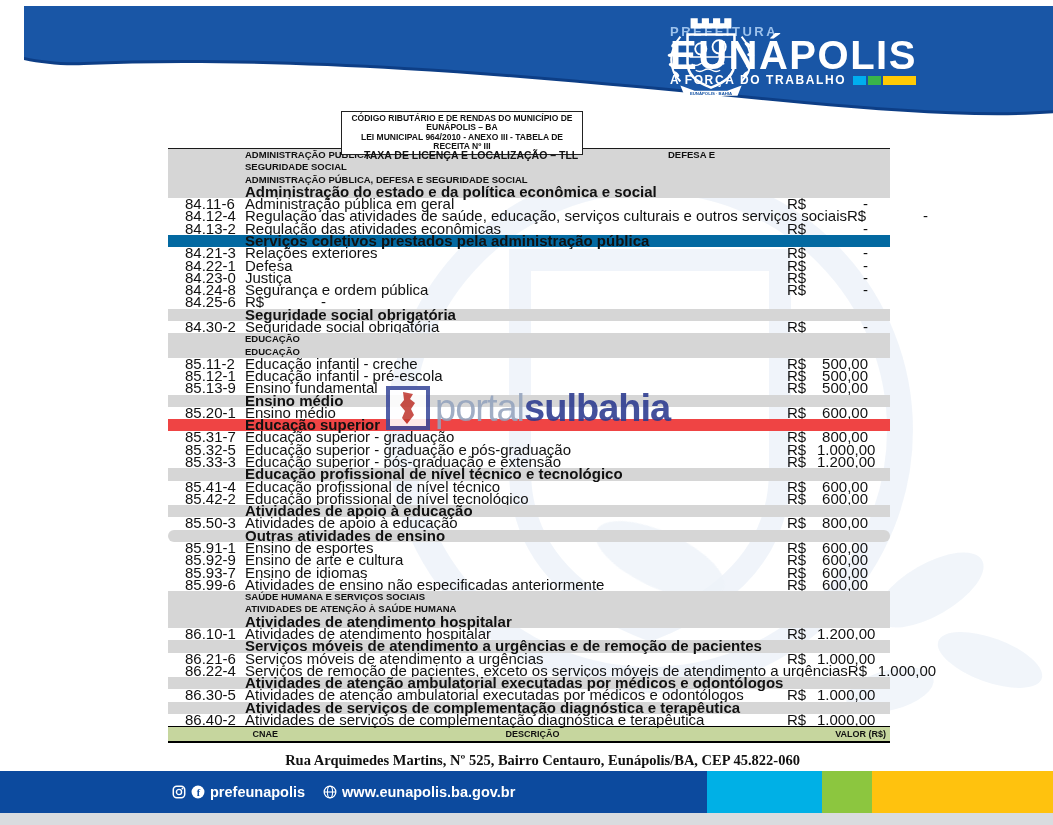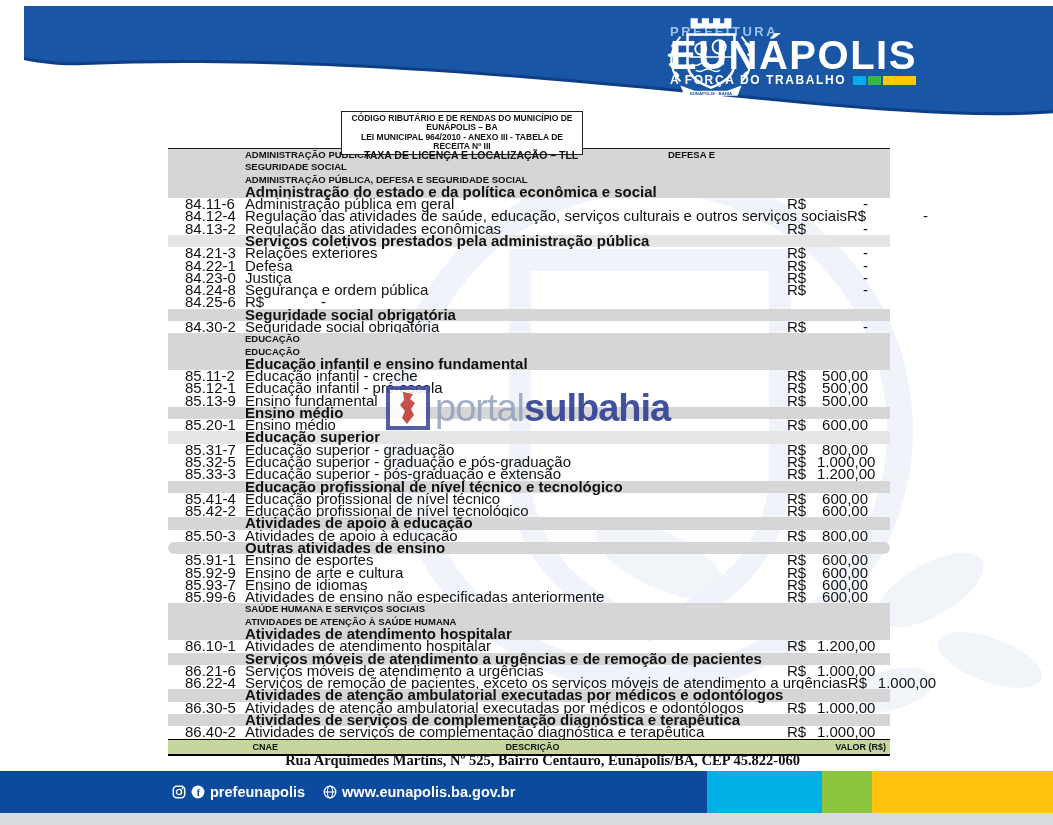--- a/index.html
+++ b/index.html
@@ -161,21 +161,21 @@
           <span class="desc">Regulação das atividades de saúde, educação, serviços culturais e outros serviços sociais</span>
           <span class="cur">R$</span>
           <span class="val">-</span>
         </div>
         <div class="trow item">
           <span class="code">84.13-2</span>
           <span class="desc">Regulação das atividades econômicas</span>
           <span class="cur">R$</span>
           <span class="val">-</span>
         </div>
-        <div class="trow sec" style="background: #e5e5e5;">
+        <div class="trow sec" style="background: #0369a1;">
           <span class="desc">Serviços coletivos prestados pela administração pública</span>
         </div>
         <div class="trow item">
           <span class="code">84.21-3</span>
           <span class="desc">Relações exteriores</span>
           <span class="cur">R$</span>
           <span class="val">-</span>
         </div>
         <div class="trow item">
           <span class="code">84.22-1</span>
@@ -208,23 +208,20 @@
           <span class="desc">Seguridade social obrigatória</span>
           <span class="cur">R$</span>
           <span class="val">-</span>
         </div>
         <div class="trow sec caps" style="background: rgb(214, 214, 214);">
           <span class="desc">EDUCAÇÃO</span>
         </div>
         <div class="trow sec caps" style="background: rgb(214, 214, 214);">
           <span class="desc">EDUCAÇÃO</span>
         </div>
-        <div class="trow sec" style="background: rgb(214, 214, 214);">
-          <span class="desc">Educação infantil e ensino fundamental</span>
-        </div>
         <div class="trow item">
           <span class="code">85.11-2</span>
           <span class="desc">Educação infantil - creche</span>
           <span class="cur">R$</span>
           <span class="val">500,00</span>
         </div>
         <div class="trow item">
           <span class="code">85.12-1</span>
           <span class="desc">Educação infantil - pré-escola</span>
           <span class="cur">R$</span>
@@ -238,21 +235,21 @@
         </div>
         <div class="trow sec" style="background: rgb(214, 214, 214);">
           <span class="desc">Ensino médio</span>
         </div>
         <div class="trow item">
           <span class="code">85.20-1</span>
           <span class="desc">Ensino médio</span>
           <span class="cur">R$</span>
           <span class="val">600,00</span>
         </div>
-        <div class="trow sec" style="background: #e5e5e5;">
+        <div class="trow sec" style="background: #ef4444;">
           <span class="desc">Educação superior</span>
         </div>
         <div class="trow item">
           <span class="code">85.31-7</span>
           <span class="desc">Educação superior - graduação</span>
           <span class="cur">R$</span>
           <span class="val">800,00</span>
         </div>
         <div class="trow item">
           <span class="code">85.32-5</span>

